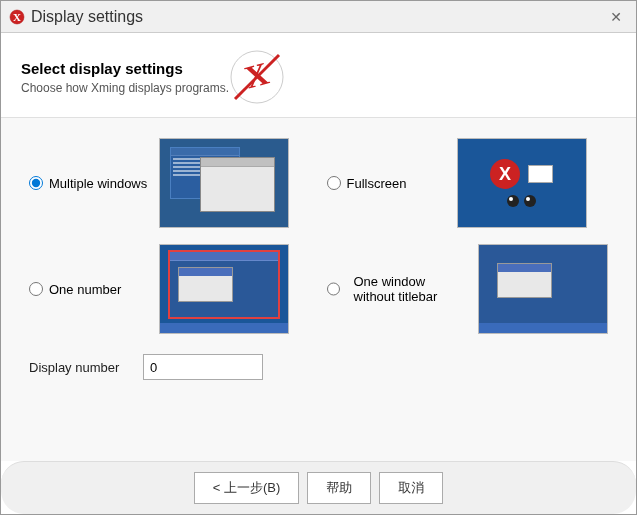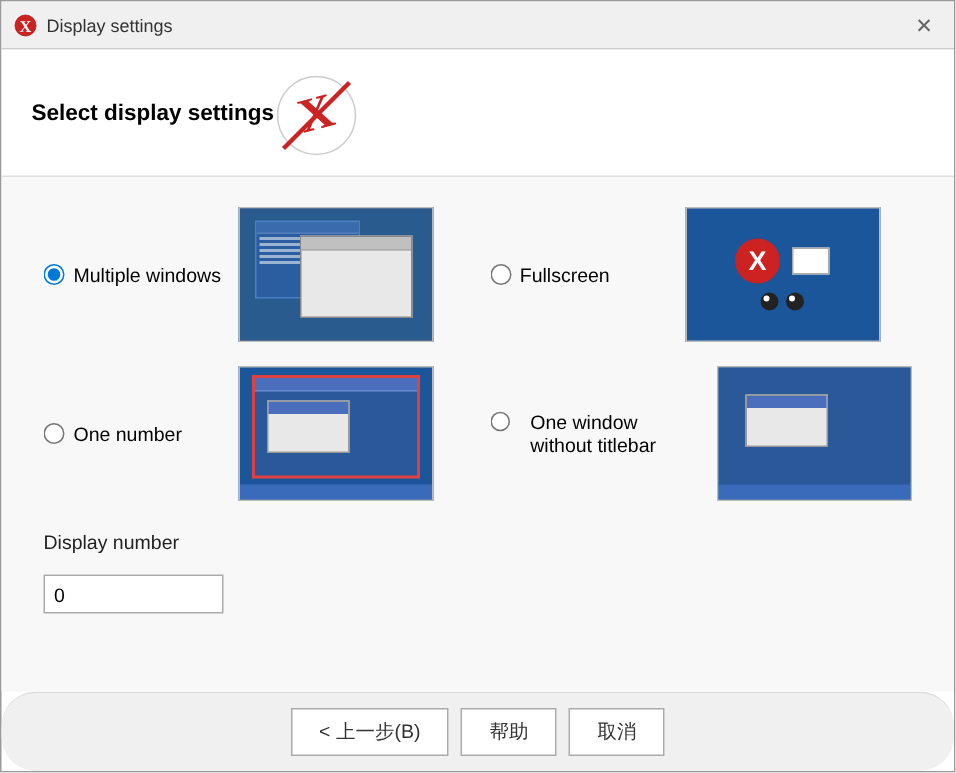--- a/index.html
+++ b/index.html
@@ -34,21 +34,21 @@
     .titlebar-left {
       display: flex;
       align-items: center;
       gap: 6px;
     }
     .titlebar-icon {
       width: 16px;
       height: 16px;
     }
     .titlebar-title {
-      font-size: 12px;
+      font-size: 16px;
       color: #333;
     }
     .titlebar-close {
       width: 24px;
       height: 24px;
       display: flex;
       align-items: center;
       justify-content: center;
       cursor: pointer;
       border: none;
@@ -91,20 +91,21 @@
     }
 
     .option-row {
       display: flex;
       align-items: center;
       gap: 10px;
     }
 
     .option-label {
       display: flex;
+      align-items: center;
       gap: 6px;
       min-width: 120px;
       cursor: pointer;
     }
 
     .option-label input[type="radio"] {
       width: 14px;
       height: 14px;
       accent-color: #0078d7;
       cursor: pointer;
@@ -265,23 +266,23 @@
       background: #e8e8e8;
       border: 1px solid #999;
     }
     .preview-notitle .dialog-title {
       height: 8px;
       background: #4a6ebb;
     }
 
     .display-number-row {
       display: flex;
+      align-items: center;
       gap: 14px;
       margin-top: 10px;
-      flex-direction: column;
     }
     .display-number-label {
       font-size: 13px;
       color: #222;
       min-width: 100px;
     }
     .display-number-input {
       width: 120px;
       height: 26px;
       border: 1px solid #aaa;
@@ -331,20 +332,21 @@
         <text x="8" y="12" text-anchor="middle" fill="white" font-size="11" font-weight="bold" font-family="serif">X</text>
       </svg>
       <span class="titlebar-title">Display settings</span>
     </div>
     <button class="titlebar-close">✕</button>
   </div>
 
   <div class="header-section">
     <div class="header-text">
       <h2>Select display settings</h2>
+      <p>Choose how Xming displays programs.</p>
     </div>
 
     <svg width="56" height="56" viewBox="0 0 56 56">
       <circle cx="28" cy="28" r="26" fill="white" stroke="#ccc" stroke-width="1"></circle>
       <text x="28" y="37" text-anchor="middle" fill="#cc2222" font-size="32" font-weight="bold" font-family="serif" transform="rotate(-15,28,28)">X</text>
       <line x1="6" y1="50" x2="50" y2="6" stroke="#cc2222" stroke-width="3"></line>
     </svg>
   </div>
 
   <div class="content">

